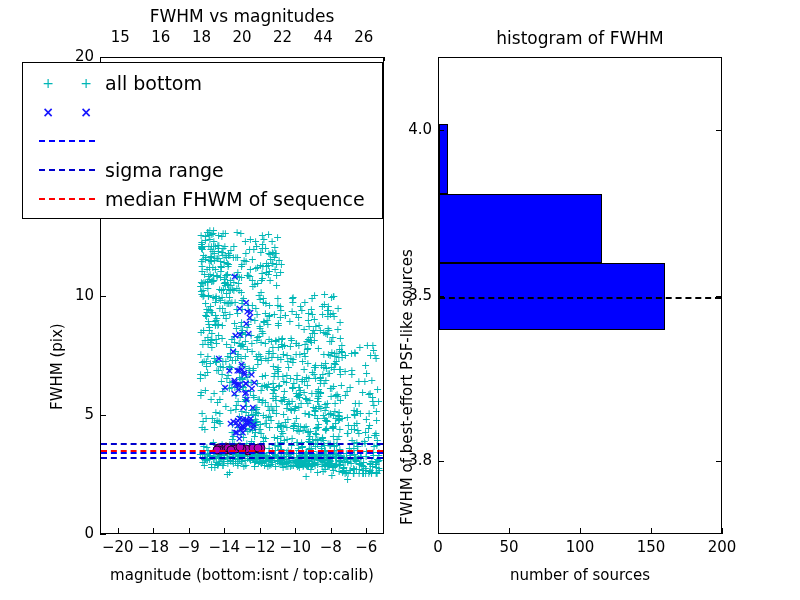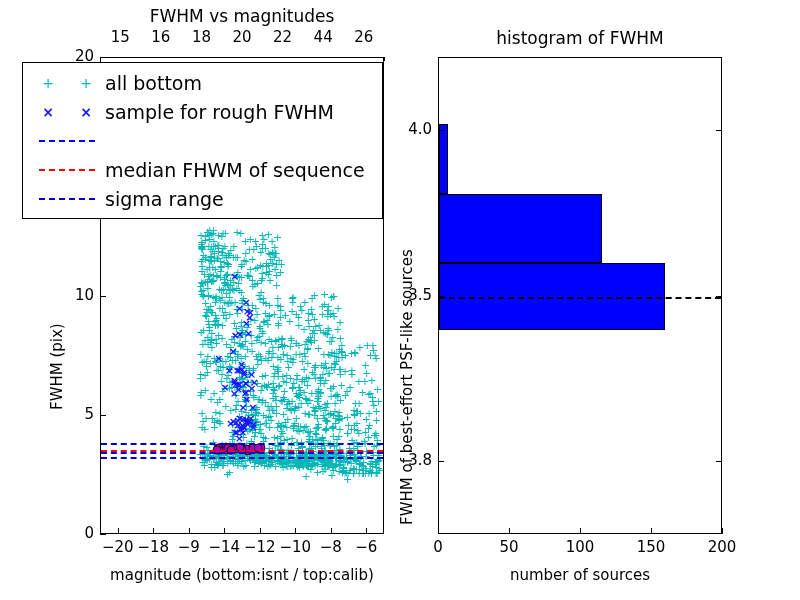--- a/index.html
+++ b/index.html
@@ -1737,38 +1737,37 @@
         <span class="key-plus">+</span>
         <span class="key-plus">+</span>
       </div>
       <span class="legend-text">all bottom</span>
     </div>
     <div class="legend-row">
       <div class="legend-key">
         <span class="key-cross">×</span>
         <span class="key-cross">×</span>
       </div>
-      <span class="legend-text">sample for rough FWHM</span>
     </div>
     <div class="legend-row">
       <div class="legend-key">
         <span class="key-line dashed-blue"></span>
       </div>
     </div>
     <div class="legend-row">
       <div class="legend-key">
+        <span class="key-line dashdot" style="border-top-style: dashed;"></span>
+      </div>
+      <span class="legend-text">sigma range</span>
+    </div>
+    <div class="legend-row">
+      <div class="legend-key">
         <span class="key-line dashed-red"></span>
       </div>
       <span class="legend-text">median FHWM of sequence</span>
-    </div>
-    <div class="legend-row">
-      <div class="legend-key">
-        <span class="key-line dashdot" style="border-top-style: dashed;"></span>
-      </div>
-      <span class="legend-text">sigma range</span>
     </div>
   </div>
 
 <div class="panel">
 
   <div class="plot-title" style="left:438px; top:28px; width:284px;">histogram of FWHM</div>
 
   <div class="axes-frame" id="hist-frame" style="left:438px; top:57px; width:284px; height:477px;">
       <div class="hist-bar" style="left:0px; top:205.3749999999999px; width:225.77999999999997px; height:66.25000000000011px;"></div>
       <div class="hist-bar" style="left:0px; top:135.8124999999999px; width:163.29999999999995px; height:69.5625px;"></div>

